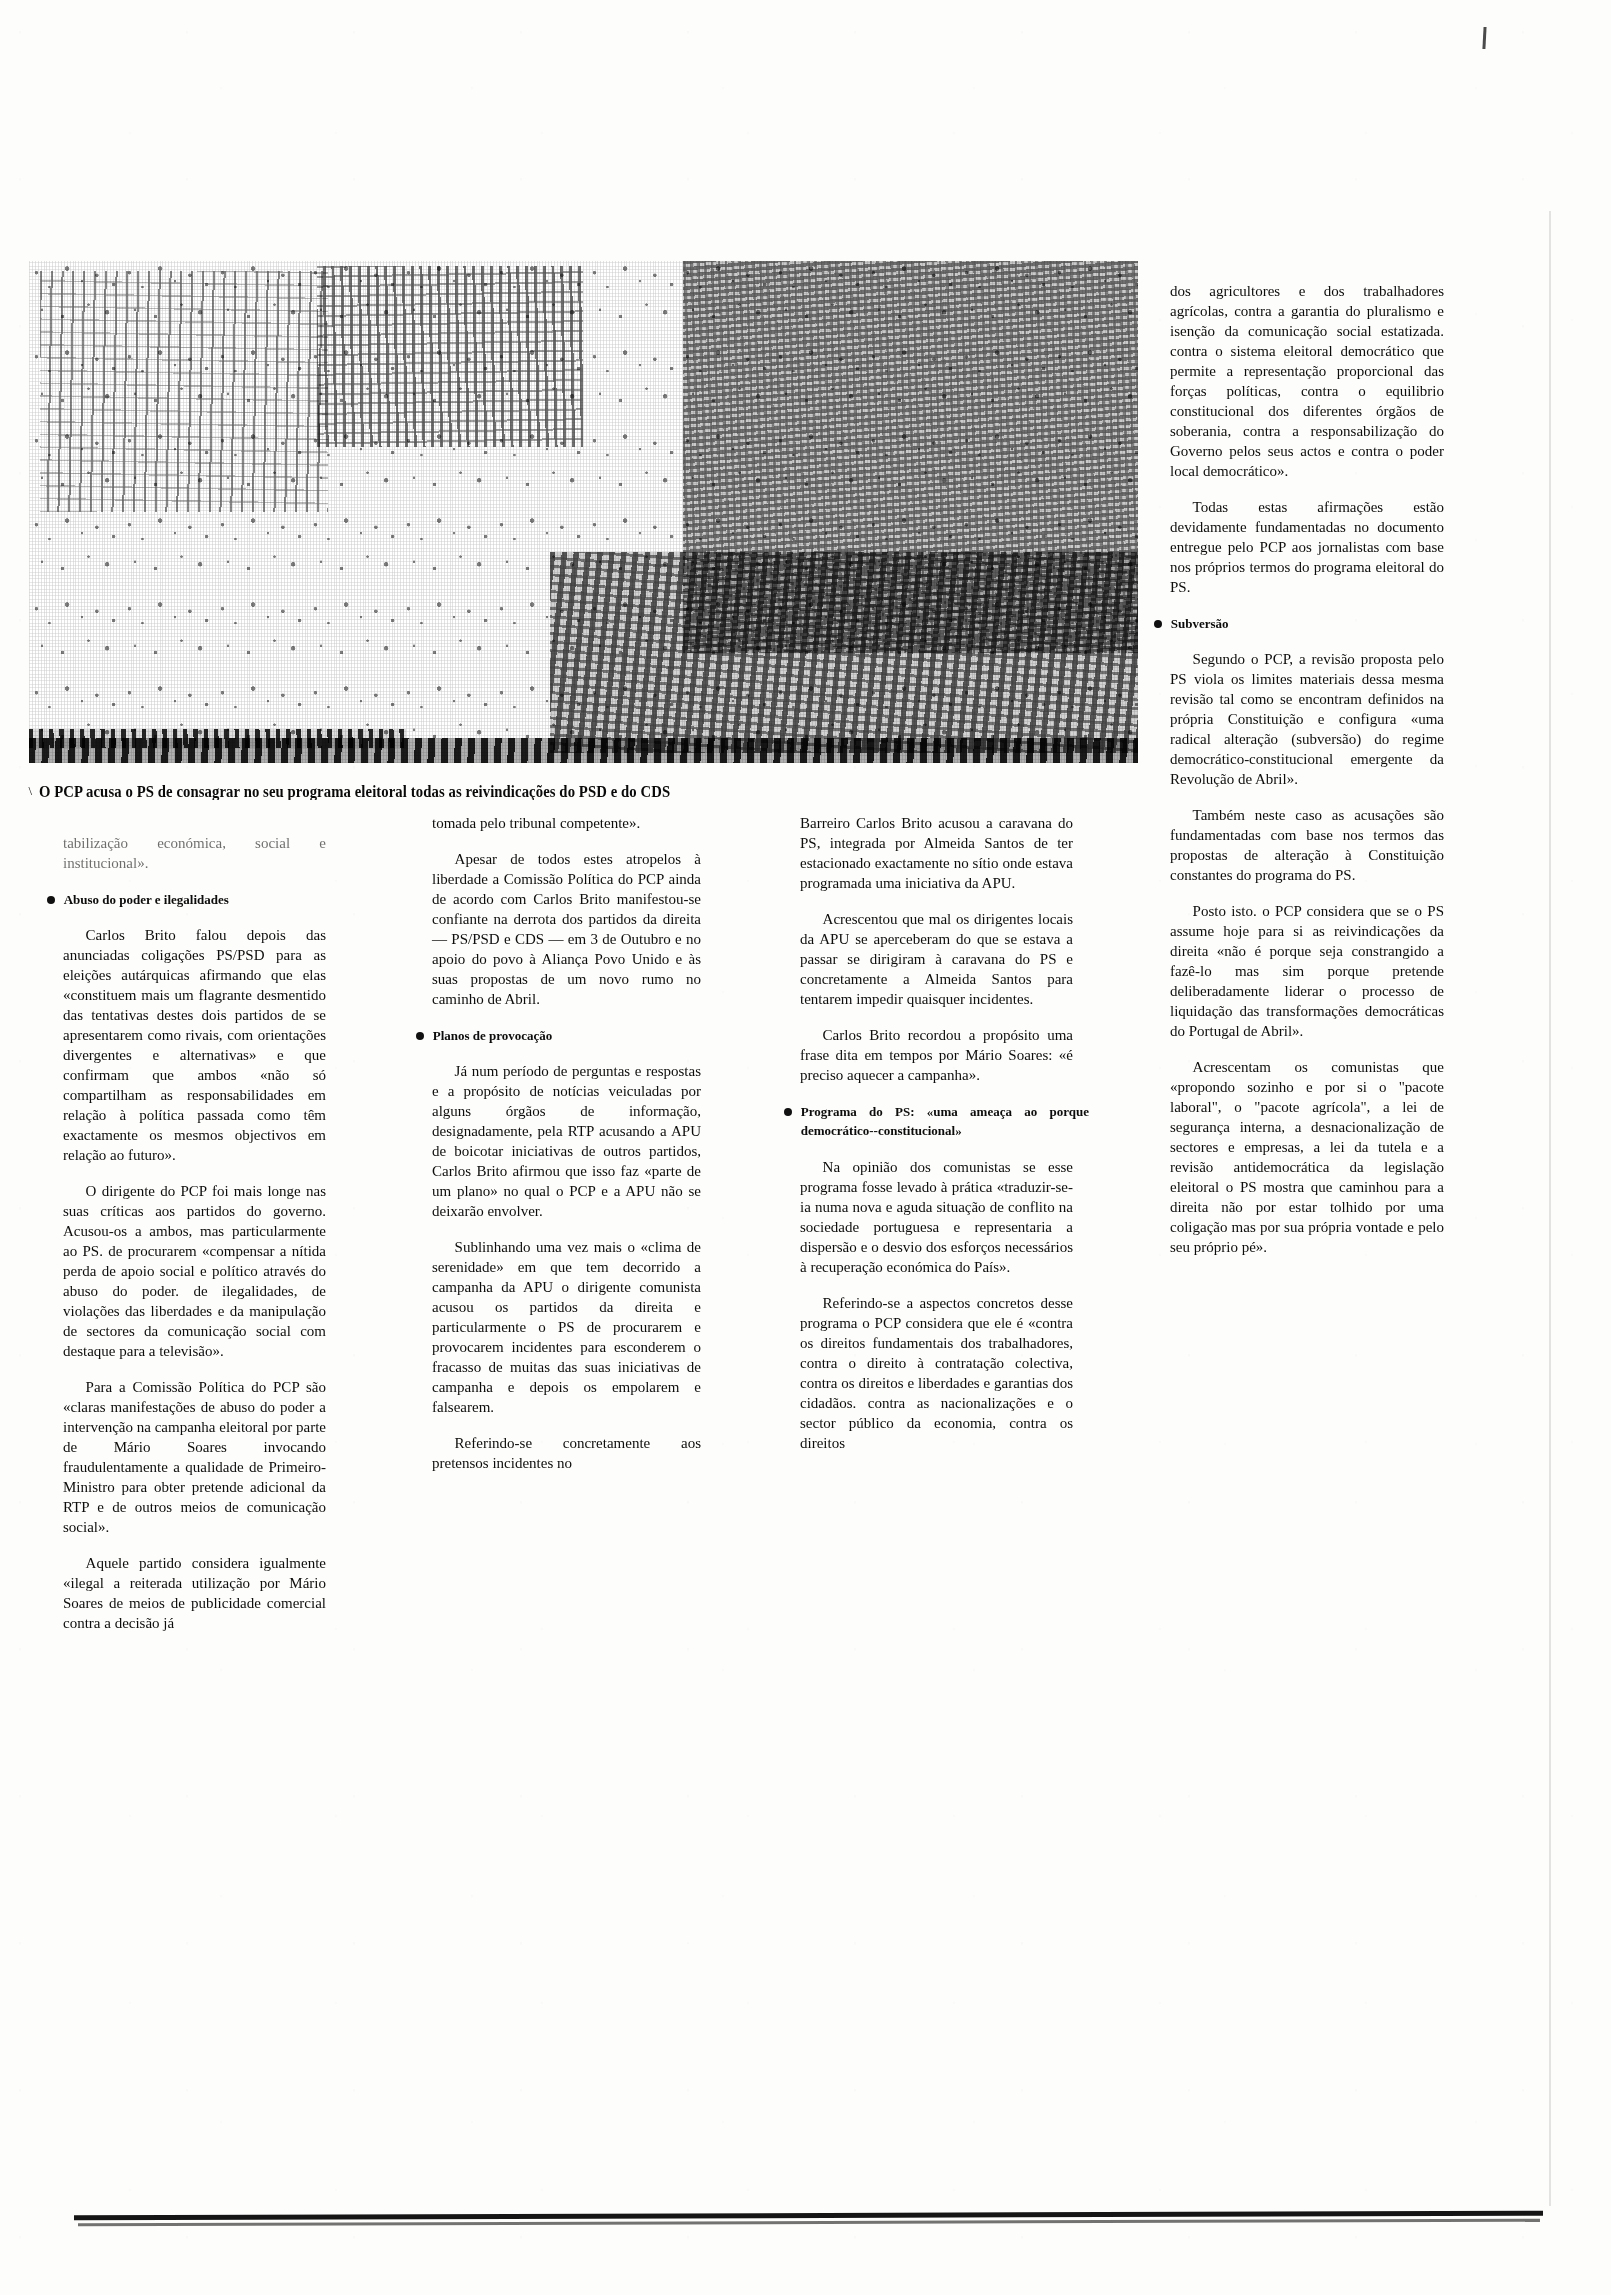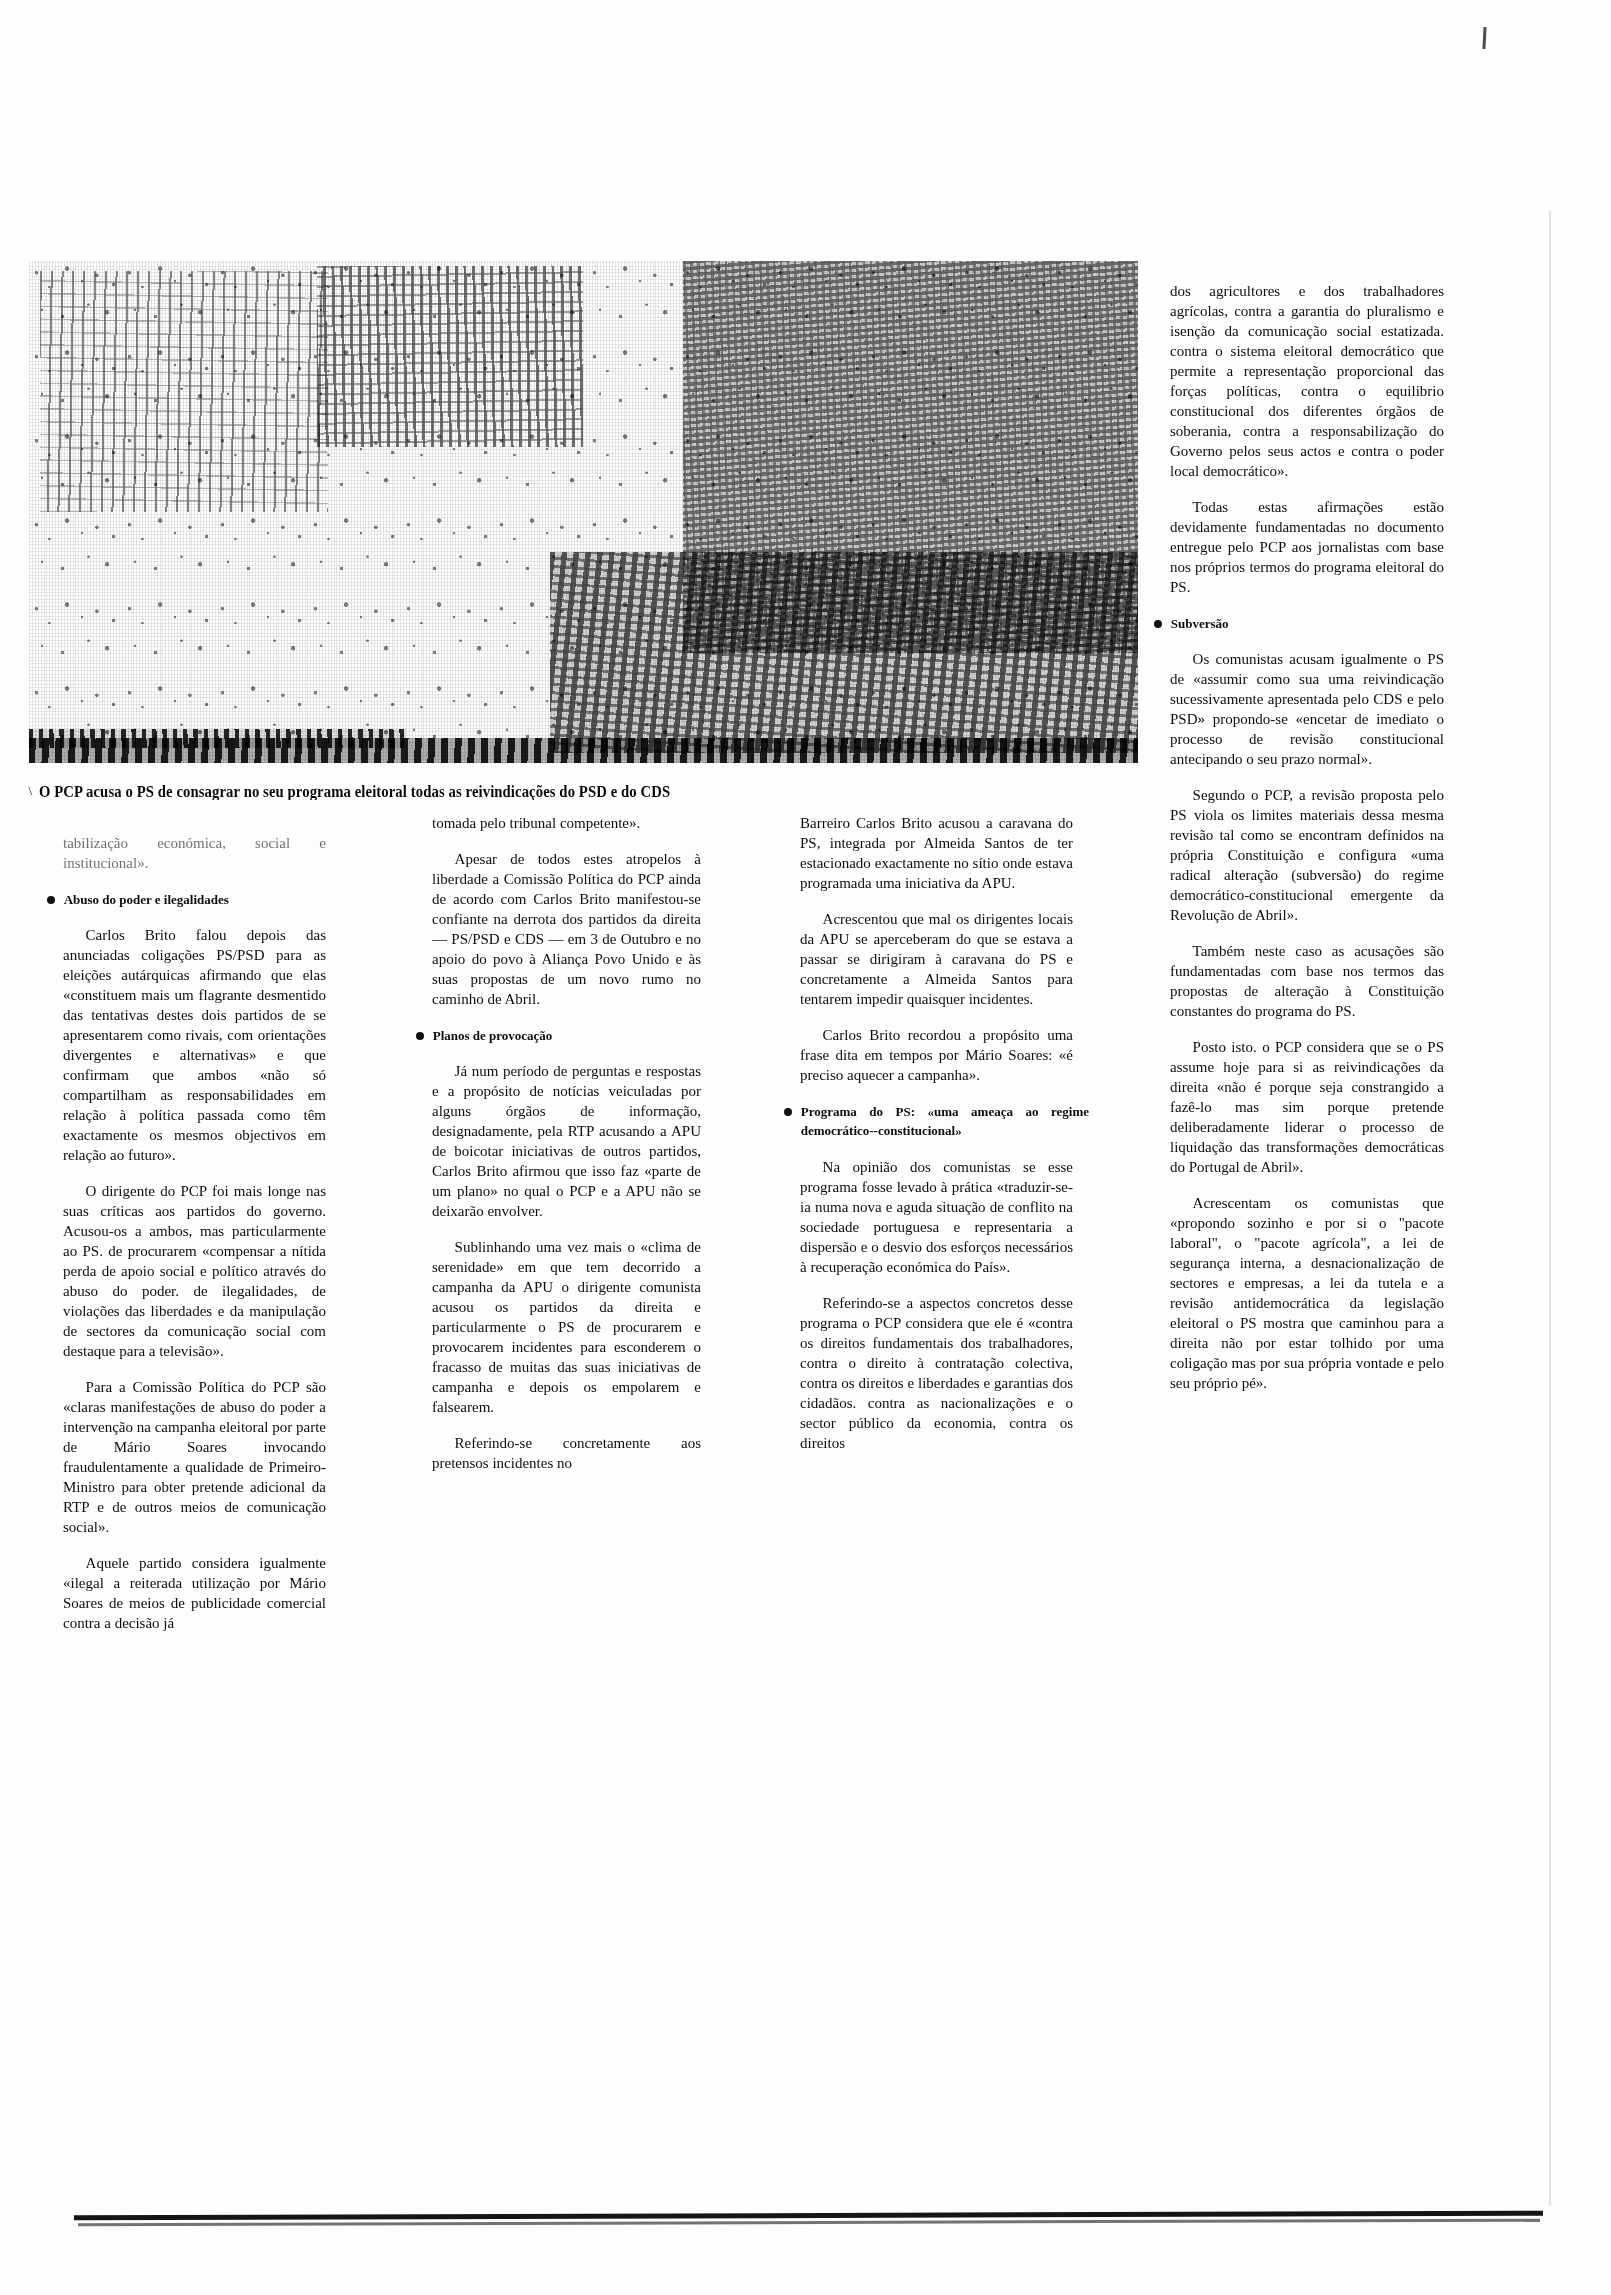--- a/index.html
+++ b/index.html
@@ -305,37 +305,36 @@
     <p>Referindo-se concretamente aos pretensos incidentes no</p>
   </div>
 
   <div class="col" id="col3">
     <p class="noindent">Barreiro Carlos Brito acusou a caravana do PS, integrada por Almeida Santos de ter estacionado exactamente no sítio onde estava programada uma iniciativa da APU.</p>
     <p>Acrescentou que mal os dirigentes locais da APU se aperceberam do que se estava a passar se dirigiram à caravana do PS e concretamente a Almeida Santos para tentarem impedir quaisquer incidentes.</p>
     <p>Carlos Brito recordou a propósito uma frase dita em tempos por Mário Soares: «é preciso aquecer a campanha».</p>
 
     <div class="subhead">
       <span class="bullet"></span>
-      <span class="sh-text">Programa do PS: «uma ameaça ao regime democrático--constitucional»</span>
+      <span class="sh-text">Programa do PS: «uma ameaça ao porque democrático--constitucional»</span>
     </div>
 
     <p>Na opinião dos comunistas se esse programa fosse levado à prática «traduzir-se-ia numa nova e aguda situação de conflito na sociedade portuguesa e representaria a dispersão e o desvio dos esforços necessários à recuperação económica do País».</p>
     <p>Referindo-se a aspectos concretos desse programa o PCP considera que ele é «contra os direitos fundamentais dos trabalhadores, contra o direito à contratação colectiva, contra os direitos e liberdades e garantias dos cidadãos. contra as nacionalizações e o sector público da economia, contra os direitos</p>
   </div>
 
   <div class="col" id="col4">
     <p class="noindent">dos agricultores e dos trabalhadores agrícolas, contra a garantia do pluralismo e isenção da comunicação social estatizada. contra o sistema eleitoral democrático que permite a representação proporcional das forças políticas, contra o equilibrio constitucional dos diferentes órgãos de soberania, contra a responsabilização do Governo pelos seus actos e contra o poder local democrático».</p>
     <p>Todas estas afirmações estão devidamente fundamentadas no documento entregue pelo PCP aos jornalistas com base nos próprios termos do programa eleitoral do PS.</p>
 
     <div class="subhead">
       <span class="bullet"></span>
       <span class="sh-text">Subversão</span>
     </div>
 
-    <p>Os comunistas acusam igualmente o PS de «assumir como sua uma reivindicação sucessivamente apresentada pelo CDS e pelo PSD» propondo-se «encetar de imediato o processo de revisão constitucional antecipando o seu prazo normal».</p>
     <p>Segundo o PCP, a revisão proposta pelo PS viola os limites materiais dessa mesma revisão tal como se encontram definidos na própria Constituição e configura «uma radical alteração (subversão) do regime democrático-constitucional emergente da Revolução de Abril».</p>
     <p>Também neste caso as acusações são fundamentadas com base nos termos das propostas de alteração à Constituição constantes do programa do PS.</p>
     <p>Posto isto. o PCP considera que se o PS assume hoje para si as reivindicações da direita «não é porque seja constrangido a fazê-lo mas sim porque pretende deliberadamente liderar o processo de liquidação das transformações democráticas do Portugal de Abril».</p>
     <p>Acrescentam os comunistas que «propondo sozinho e por si o "pacote laboral", o "pacote agrícola", a lei de segurança interna, a desnacionalização de sectores e empresas, a lei da tutela e a revisão antidemocrática da legislação eleitoral o PS mostra que caminhou para a direita não por estar tolhido por uma coligação mas por sua própria vontade e pelo seu próprio pé».</p>
   </div>
 
   <div id="bottom-rule"></div>
   <div id="bottom-rule-2"></div>
 
 </div>

